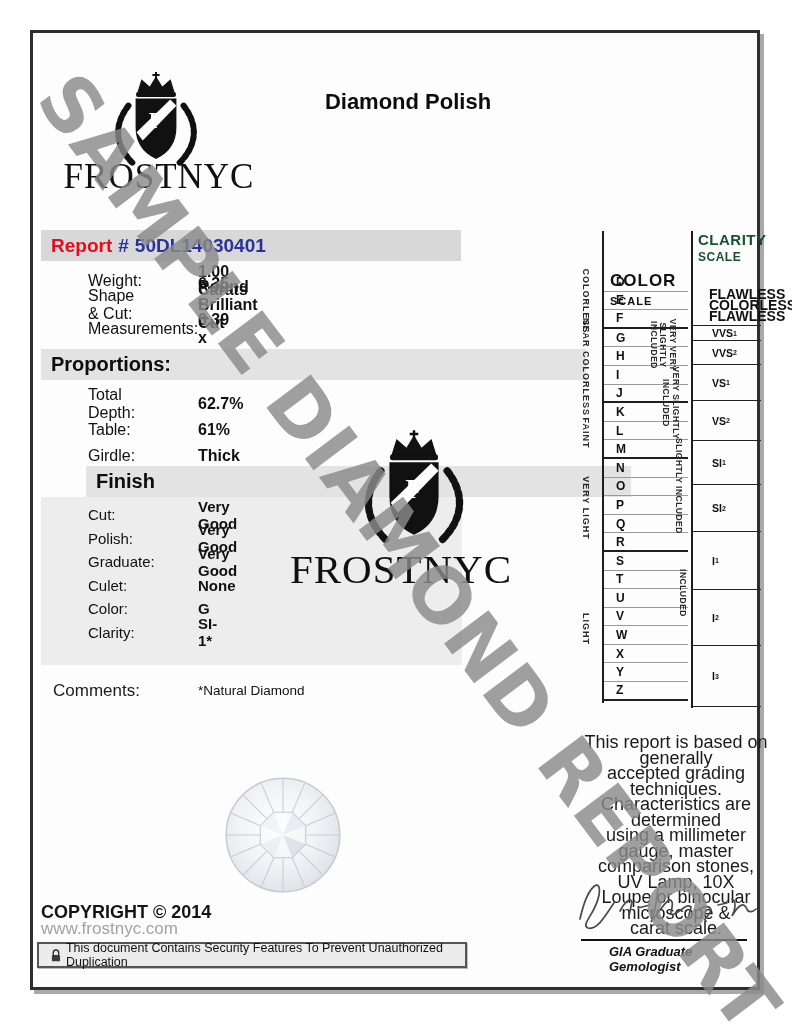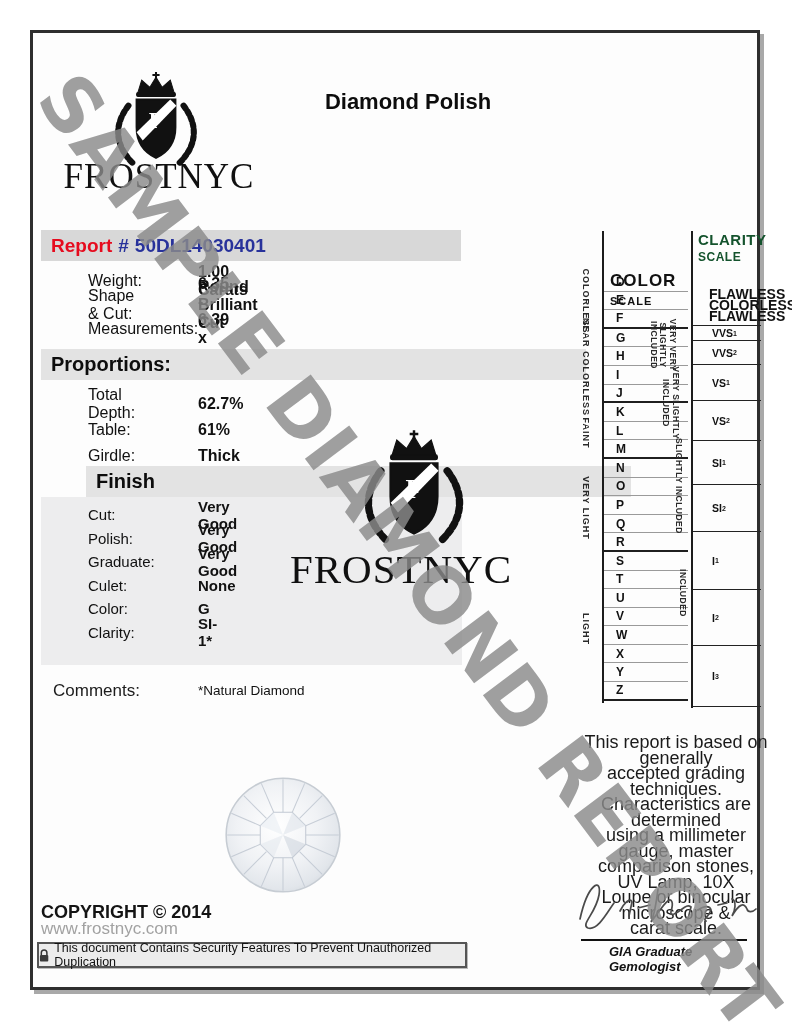--- a/index.html
+++ b/index.html
@@ -87,21 +87,21 @@
                 font-size:18px; line-height:15.5px; color:#1a1a1a; }
   .sig-svg  { position:absolute; left:533px; top:828px; z-index:4; }
   .sig-line { position:absolute; left:548px; top:906px; width:166px; height:2px; background:#111; }
   .sig-cap  { position:absolute; left:576px; top:911px; font-size:13px; font-weight:bold; font-style:italic; color:#111; }
 
   .diamond-photo { position:absolute; left:188px; top:740px; }
 
   .copyright { position:absolute; left:8px; top:869px; font-size:18px; font-weight:bold; color:#141414; }
   .website   { position:absolute; left:8px; top:886px; font-size:17px; color:#a2a2a2; }
   .sec-bar { position:absolute; left:4px; top:909px; width:430px; height:26px; background:#ececec;
-             border:2px solid #555; display:flex; align-items:center; gap:5px; padding-left:0;
+             border:2px solid #555; display:flex; align-items:center; gap:5px; padding-left:12px;
              font-size:12.5px; color:#111; box-shadow:1px 1px 0 #bbb; }
 </style>
 </head>
 <body>
 
 <div class="stage">
   <div class="frame">
 
     <svg class="crest-top" viewBox="0 0 100 96">
       <g stroke="#111" fill="#111">

